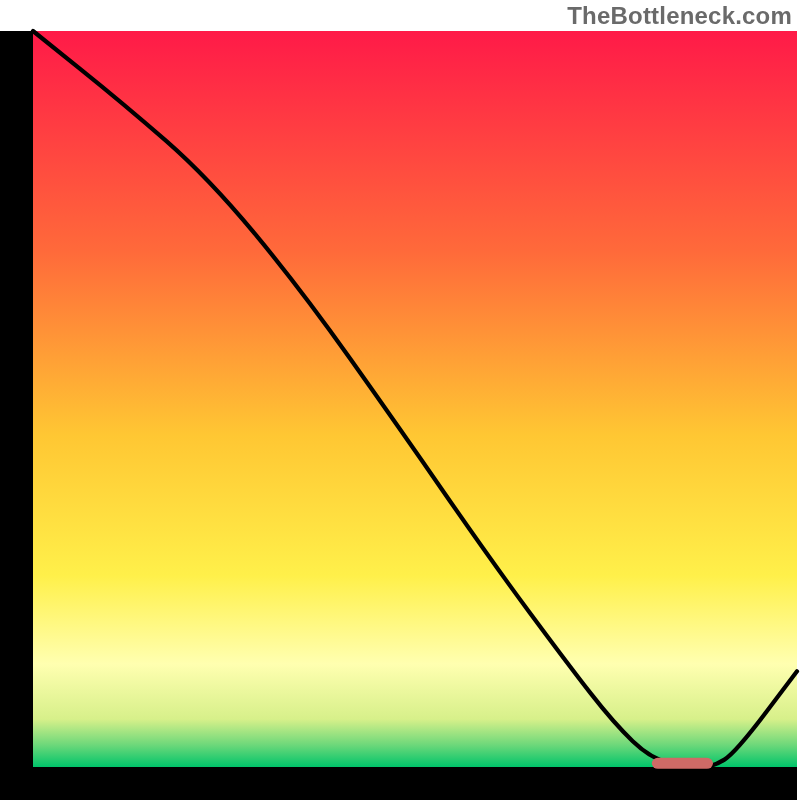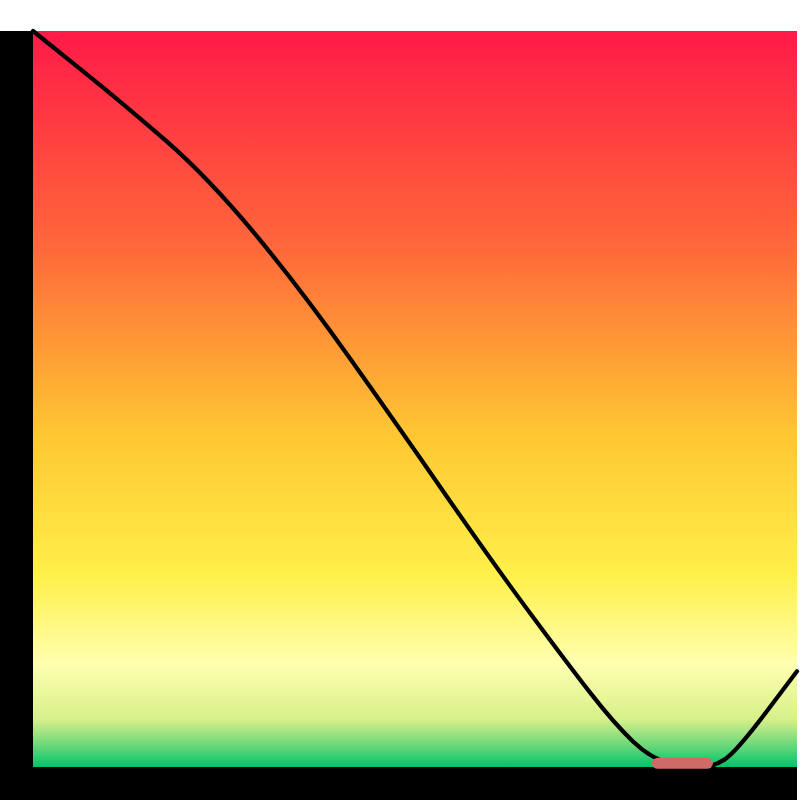--- a/index.html
+++ b/index.html
@@ -27,20 +27,21 @@
     user-select: none;
   }
   svg {
     display: block;
   }
 </style>
 </head>
 <body>
 
 <div class="stage">
+  <div class="watermark">TheBottleneck.com</div>
 
   <svg id="chart-svg" width="800" height="800" viewBox="0 0 800 800">
     <defs>
       <linearGradient id="bg-grad" x1="0" y1="0" x2="0" y2="1">
           <stop offset="0.00%" stop-color="#ff1a48"></stop>
           <stop offset="30.00%" stop-color="#ff6a3a"></stop>
           <stop offset="55.00%" stop-color="#ffc733"></stop>
           <stop offset="74.00%" stop-color="#fff04a"></stop>
           <stop offset="86.00%" stop-color="#ffffb0"></stop>
           <stop offset="93.50%" stop-color="#d7f08a"></stop>

